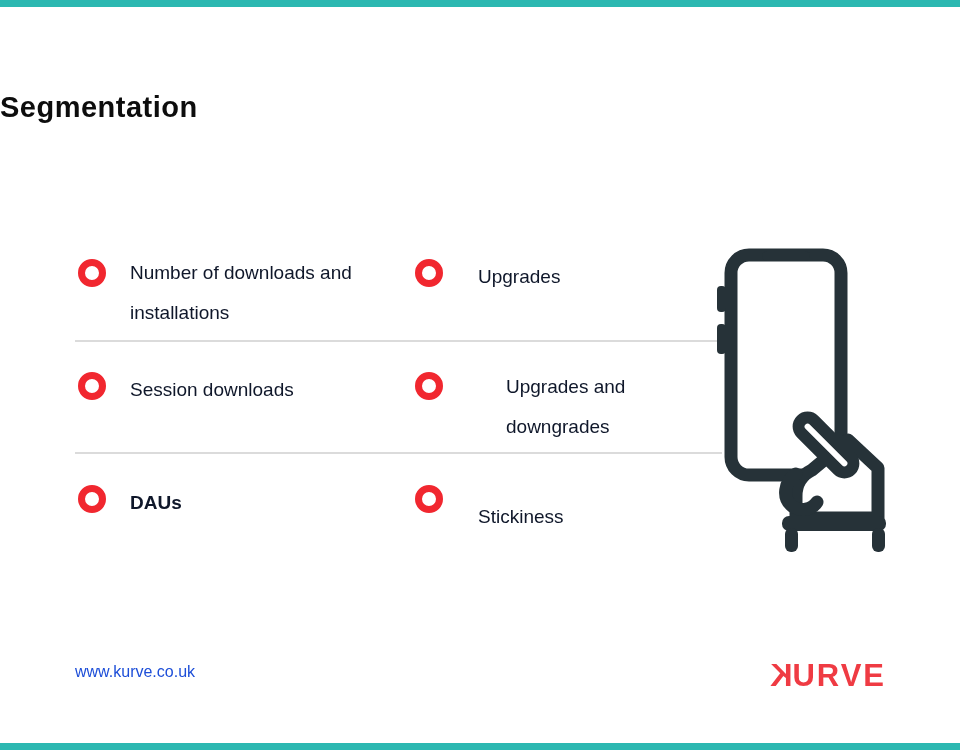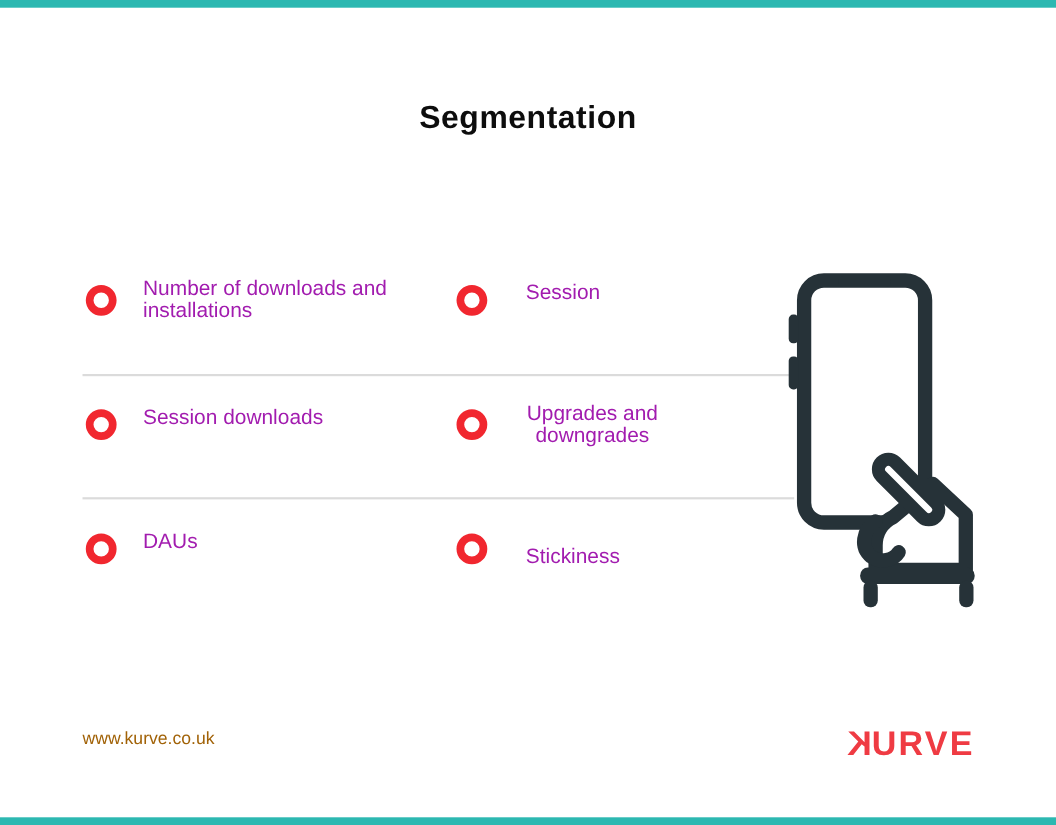--- a/index.html
+++ b/index.html
@@ -13,88 +13,88 @@
   }
   .edge-bar {
     position: absolute; left: 0; width: 960px; height: 7px;
     background: #2cb8b1;
   }
   .edge-bar.top { top: 0; }
   .edge-bar.bottom { bottom: 0; }
 
   .page-title {
     position: absolute; top: 72px; left: 0; width: 960px;
-    text-align: center;
+    text-align: left;
     font-size: 29px; font-weight: 800; letter-spacing: 0.5px;
     color: #0d0d0d;
   }
 
   .bullet {
     position: absolute;
     width: 28px; height: 28px;
     box-sizing: border-box;
     border: 7px solid #f1272f;
     border-radius: 50%;
     background: #ffffff;
   }
   .item-label {
     position: absolute;
-    font-size: 19px; line-height: 20px;
-    color: #a21caf;
+    font-size: 19px; line-height: 40px;
+    color: #0f172a;
   }
   .divider {
     position: absolute; left: 75px; width: 647px; height: 2px;
     background: #dbdbdb;
   }
 
   
   .b-r1-left  { top: 259px; left: 78px; }
   .t-r1-left  { top: 253px; left: 130px; width: 230px; }
   .b-r1-right { top: 259px; left: 415px; }
   .t-r1-right { top: 257px; left: 478px; width: 190px; }
   .divider-1  { top: 340px; }
   
   .b-r2-left  { top: 372px; left: 78px; }
   .t-r2-left  { top: 370px; left: 130px; width: 240px; }
   .b-r2-right { top: 372px; left: 415px; }
-  .t-r2-right { top: 367px; left: 456px; width: 165px; text-align: center; }
+  .t-r2-right { top: 367px; left: 506px; width: 165px; }
   .divider-2  { top: 452px; }
   
   .b-r3-left  { top: 485px; left: 78px; }
-  .t-r3-left  { top: 483px; left: 130px; width: 240px; }
+  .t-r3-left  { top: 483px; left: 130px; width: 240px; font-weight: bold; }
   .b-r3-right { top: 485px; left: 415px; }
   .t-r3-right { top: 497px; left: 478px; width: 190px; }
 
   .illustration {
     position: absolute; left: 700px; top: 240px;
     width: 200px; height: 320px;
   }
 
   .footer-url {
     position: absolute; left: 75px; top: 663px;
-    font-size: 16px; color: #a16207;
+    font-size: 16px; color: #1d4ed8;
   }
   .logo {
     position: absolute; right: 74px; top: 658px;
     font-size: 31px; font-weight: 700; letter-spacing: 2px;
     color: #ef3b43;
   }
   .logo .flip-k { display: inline-block; transform: scaleX(-1); }
 </style>
 </head>
 <body>
 
 <div class="edge-bar top"></div>
 
 <h1 class="page-title">Segmentation</h1>
 
 <span class="bullet b-r1-left"></span>
 <div class="item-label t-r1-left">Number of downloads and installations</div>
 <span class="bullet b-r1-right"></span>
-<div class="item-label t-r1-right">Session</div>
+<div class="item-label t-r1-right">Upgrades</div>
 <div class="divider divider-1"></div>
 
 <span class="bullet b-r2-left"></span>
 <div class="item-label t-r2-left">Session downloads</div>
 <span class="bullet b-r2-right"></span>
 <div class="item-label t-r2-right">Upgrades and downgrades</div>
 <div class="divider divider-2"></div>
 
 <span class="bullet b-r3-left"></span>
 <div class="item-label t-r3-left">DAUs</div>

